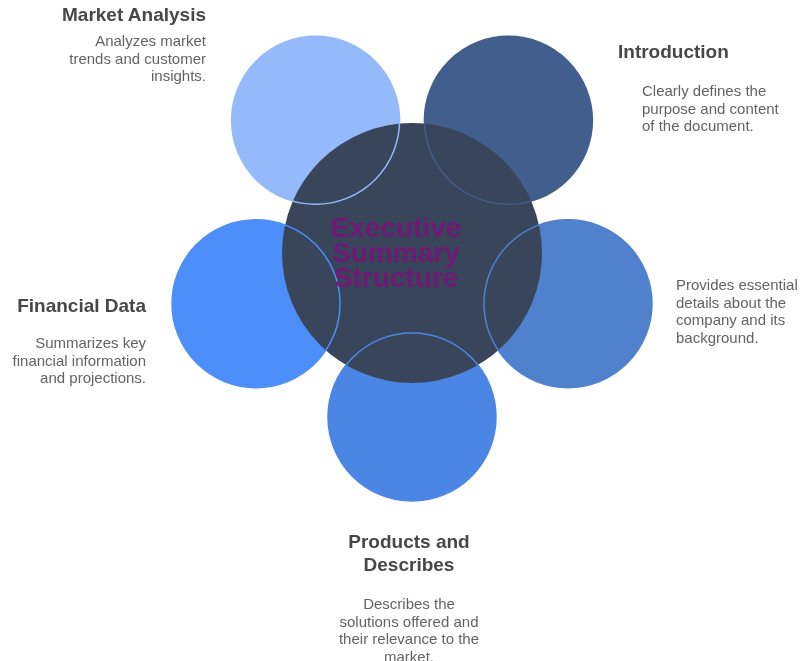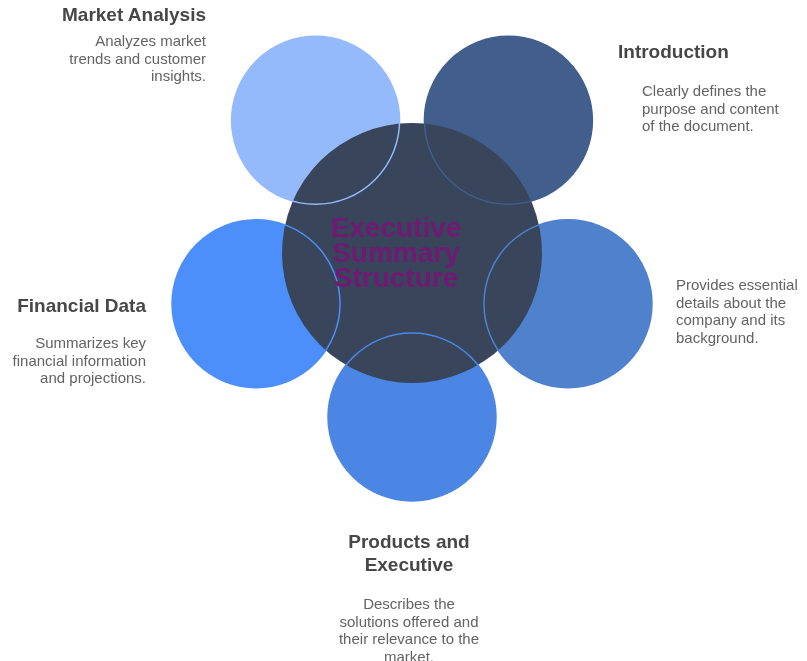--- a/index.html
+++ b/index.html
@@ -99,20 +99,20 @@
 
   <div class="label-block" id="block-company-information">
     <div class="node-desc">Provides essential
 details about the
 company and its
 background.</div>
   </div>
 
   <div class="label-block" id="block-products-services">
     <div class="node-heading">Products and
-Executive</div>
+Describes</div>
     <div class="node-desc">Describes the
 solutions offered and
 their relevance to the
 market.</div>
   </div>
 
 </div>
 
 </body></html>

